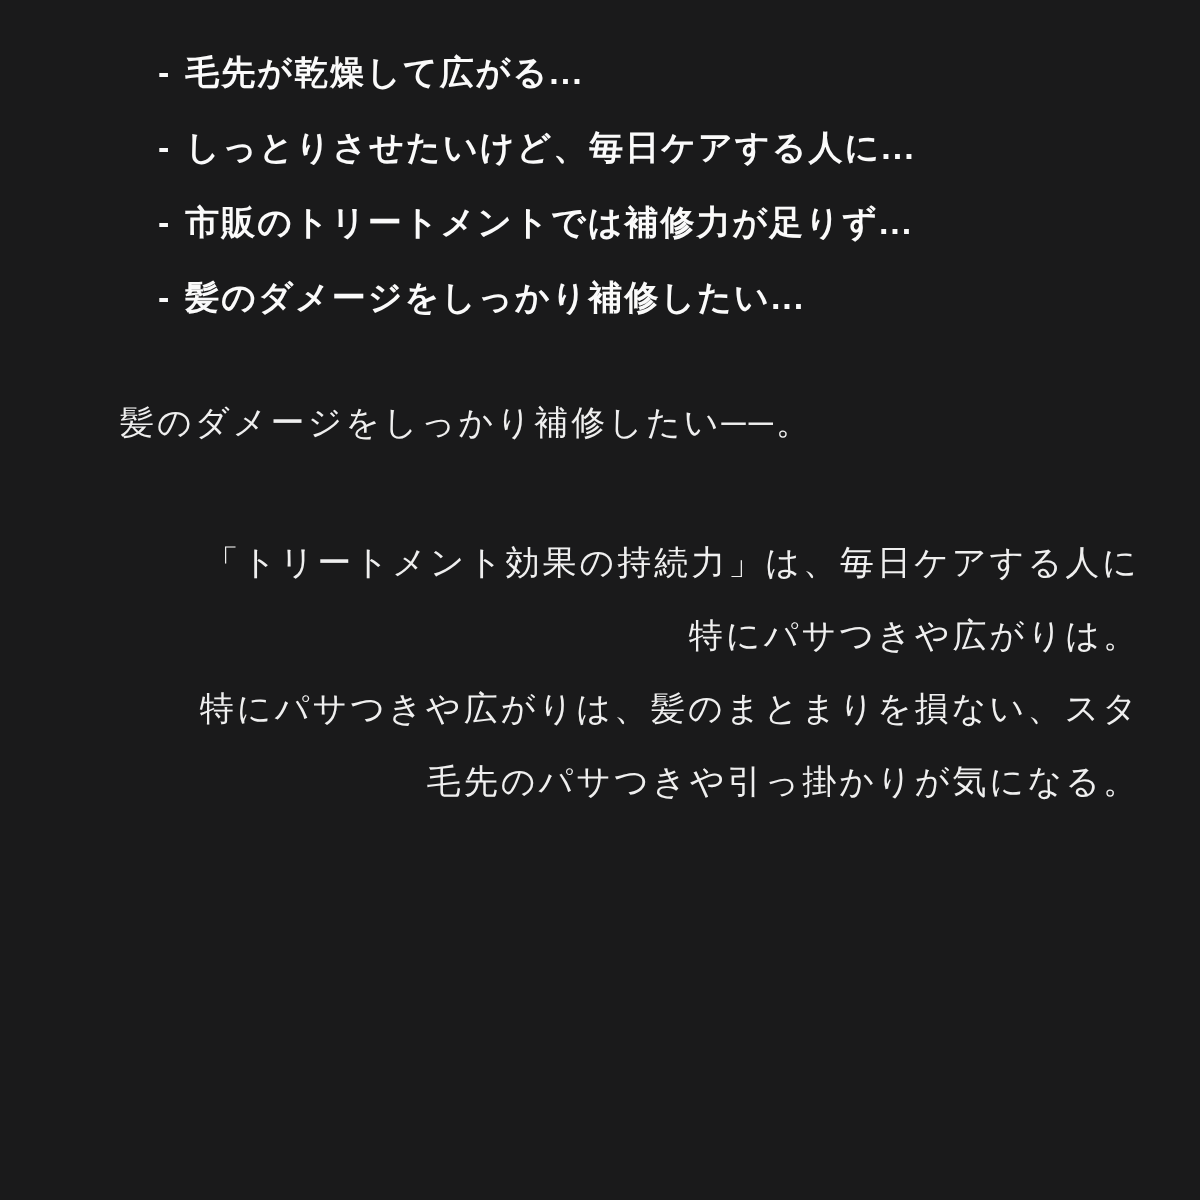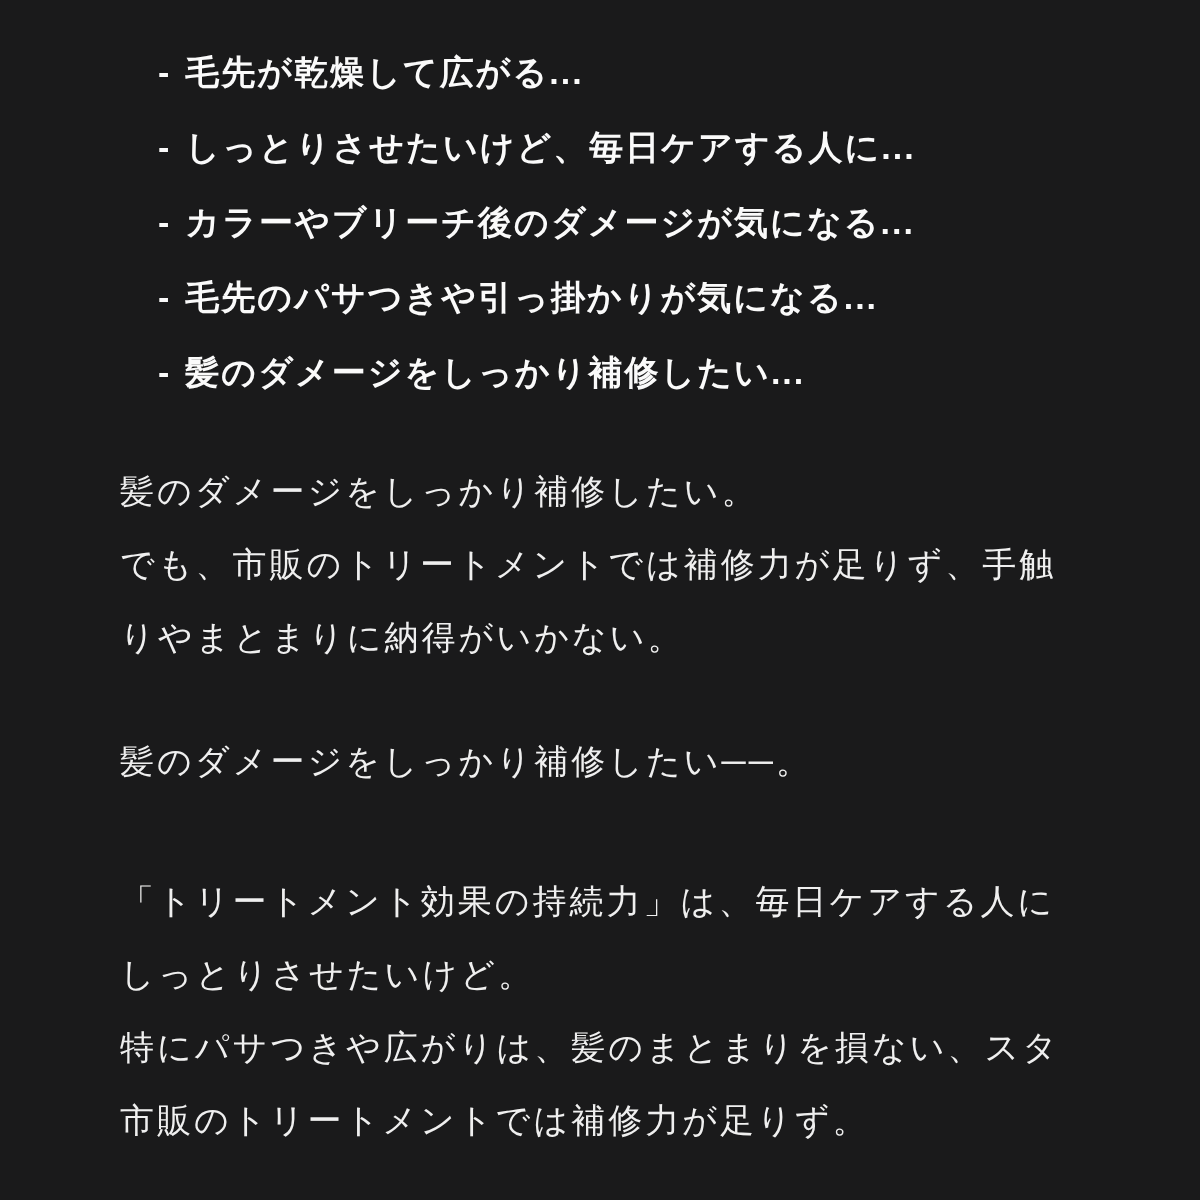--- a/index.html
+++ b/index.html
@@ -41,55 +41,47 @@
     font-weight: 400;
     line-height: 73px;
     letter-spacing: 3px;
     color: #efefef;
   }
   .para .line {
     white-space: nowrap;
   }
   .para-a { margin-top: 45px; }
   .para-b { margin-top: 51px; }
-  .para-c { margin-top: 67px; }
+  .para-c { margin-top: 67px; text-align: right; }
 </style>
 </head>
 <body>
 
 <div class="page">
 
   <div class="concerns">
     <div class="bullet-item">
       <span class="dash">-</span><span>毛先が乾燥して広がる...</span>
     </div>
     <div class="bullet-item">
       <span class="dash">-</span><span>しっとりさせたいけど、毎日ケアする人に...</span>
     </div>
     <div class="bullet-item">
-      <span class="dash">-</span><span>カラーやブリーチ後のダメージが気になる...</span>
-    </div>
-    <div class="bullet-item">
-      <span class="dash">-</span><span>毛先のパサつきや引っ掛かりが気になる...</span>
+      <span class="dash">-</span><span>市販のトリートメントでは補修力が足りず...</span>
     </div>
     <div class="bullet-item">
       <span class="dash">-</span><span>髪のダメージをしっかり補修したい...</span>
     </div>
   </div>
 
-  <div class="para para-a">
-    <div class="line">髪のダメージをしっかり補修したい。</div>
-    <div class="line">でも、市販のトリートメントでは補修力が足りず、手触</div>
-    <div class="line">りやまとまりに納得がいかない。</div>
-  </div>
 
   <div class="para para-b">
     <div class="line">髪のダメージをしっかり補修したい──。</div>
   </div>
 
   <div class="para para-c">
     <div class="line">「トリートメント効果の持続力」は、毎日ケアする人に</div>
-    <div class="line">しっとりさせたいけど。</div>
+    <div class="line">特にパサつきや広がりは。</div>
     <div class="line">特にパサつきや広がりは、髪のまとまりを損ない、スタ</div>
-    <div class="line">市販のトリートメントでは補修力が足りず。</div>
+    <div class="line">毛先のパサつきや引っ掛かりが気になる。</div>
   </div>
 
 </div>
 
 </body></html>

